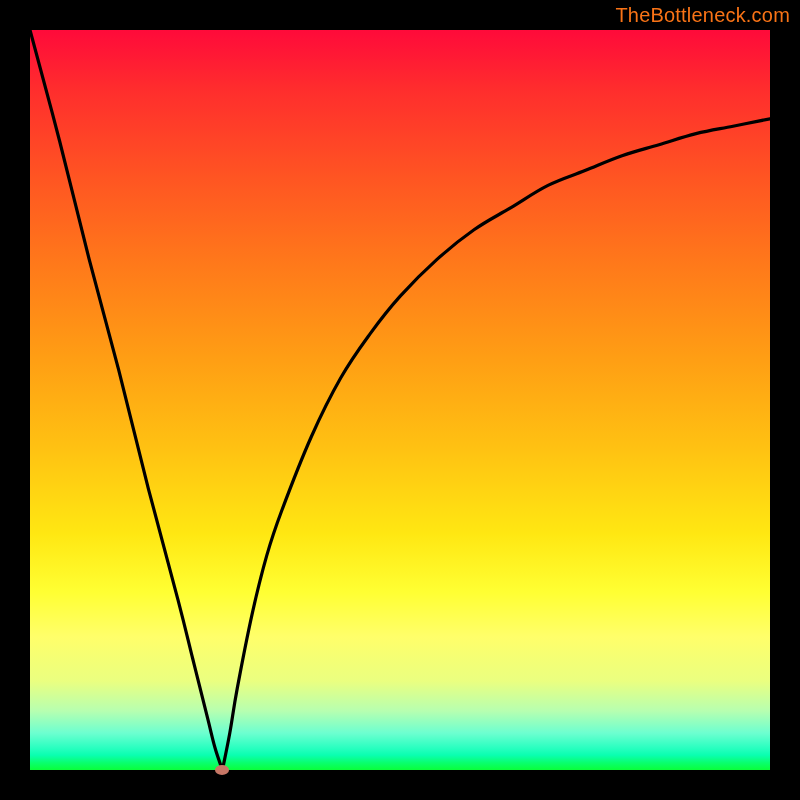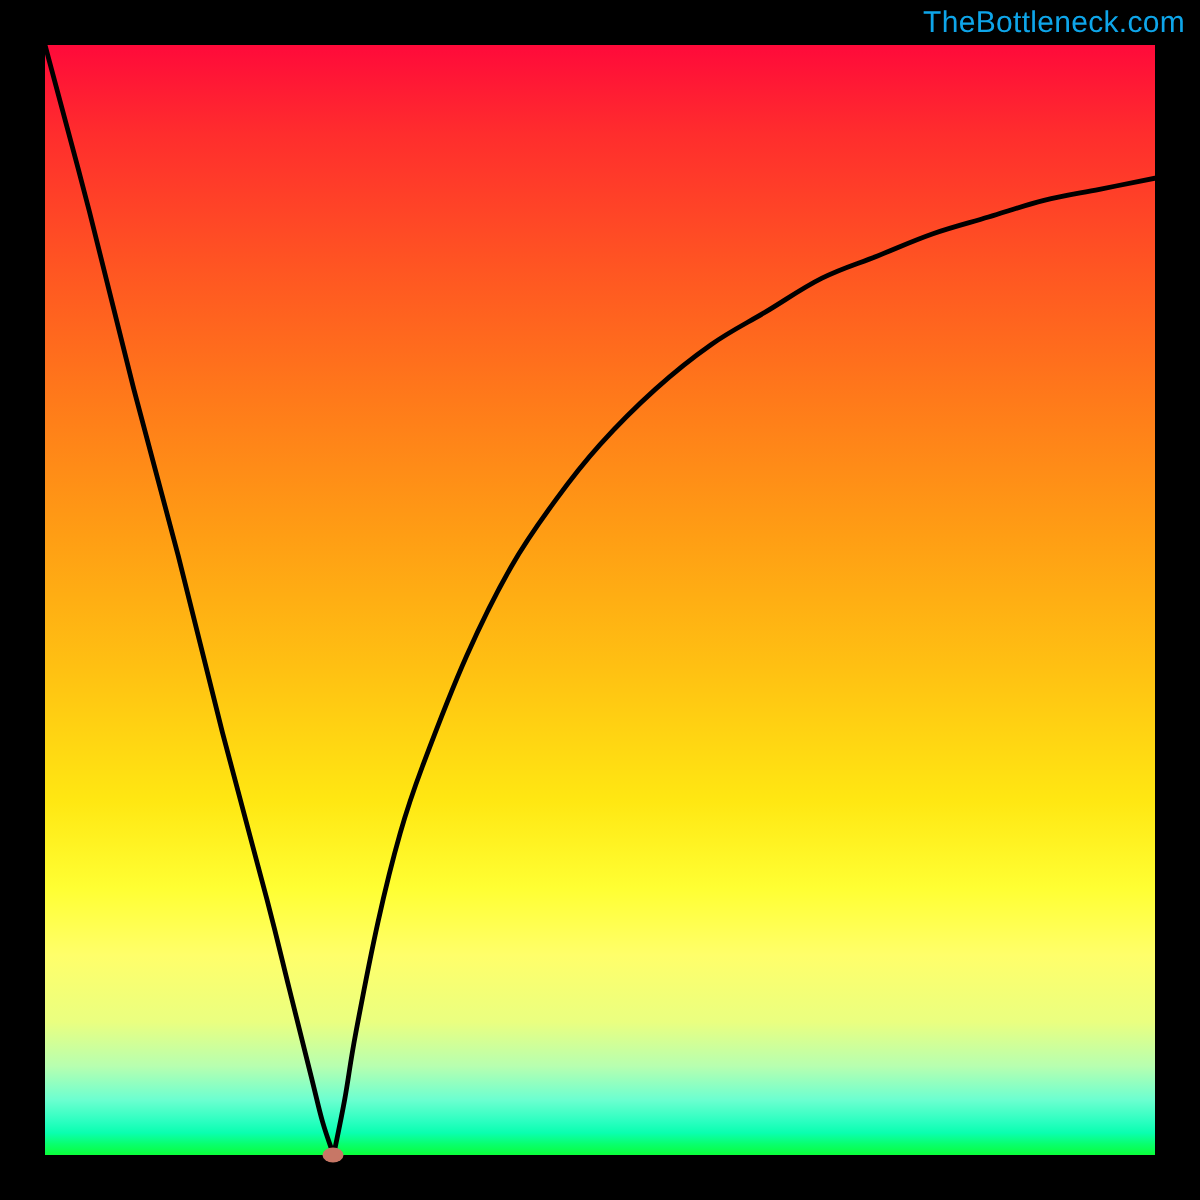--- a/index.html
+++ b/index.html
@@ -47,21 +47,21 @@
       #2affc0 97%,
       #0affb0 98%,
       #09ff6f 99%,
       #0aff3a 100%
     );
   }
   .watermark {
     position: absolute;
     top: 4px;
     right: 10px;
-    color: #0ea5e9;
+    color: #f97316;
     font-size: 20px;
     letter-spacing: 0.2px;
     user-select: none;
   }
   svg.curves {
     position: absolute;
     inset: 0;
     width: 740px;
     height: 740px;
   }

